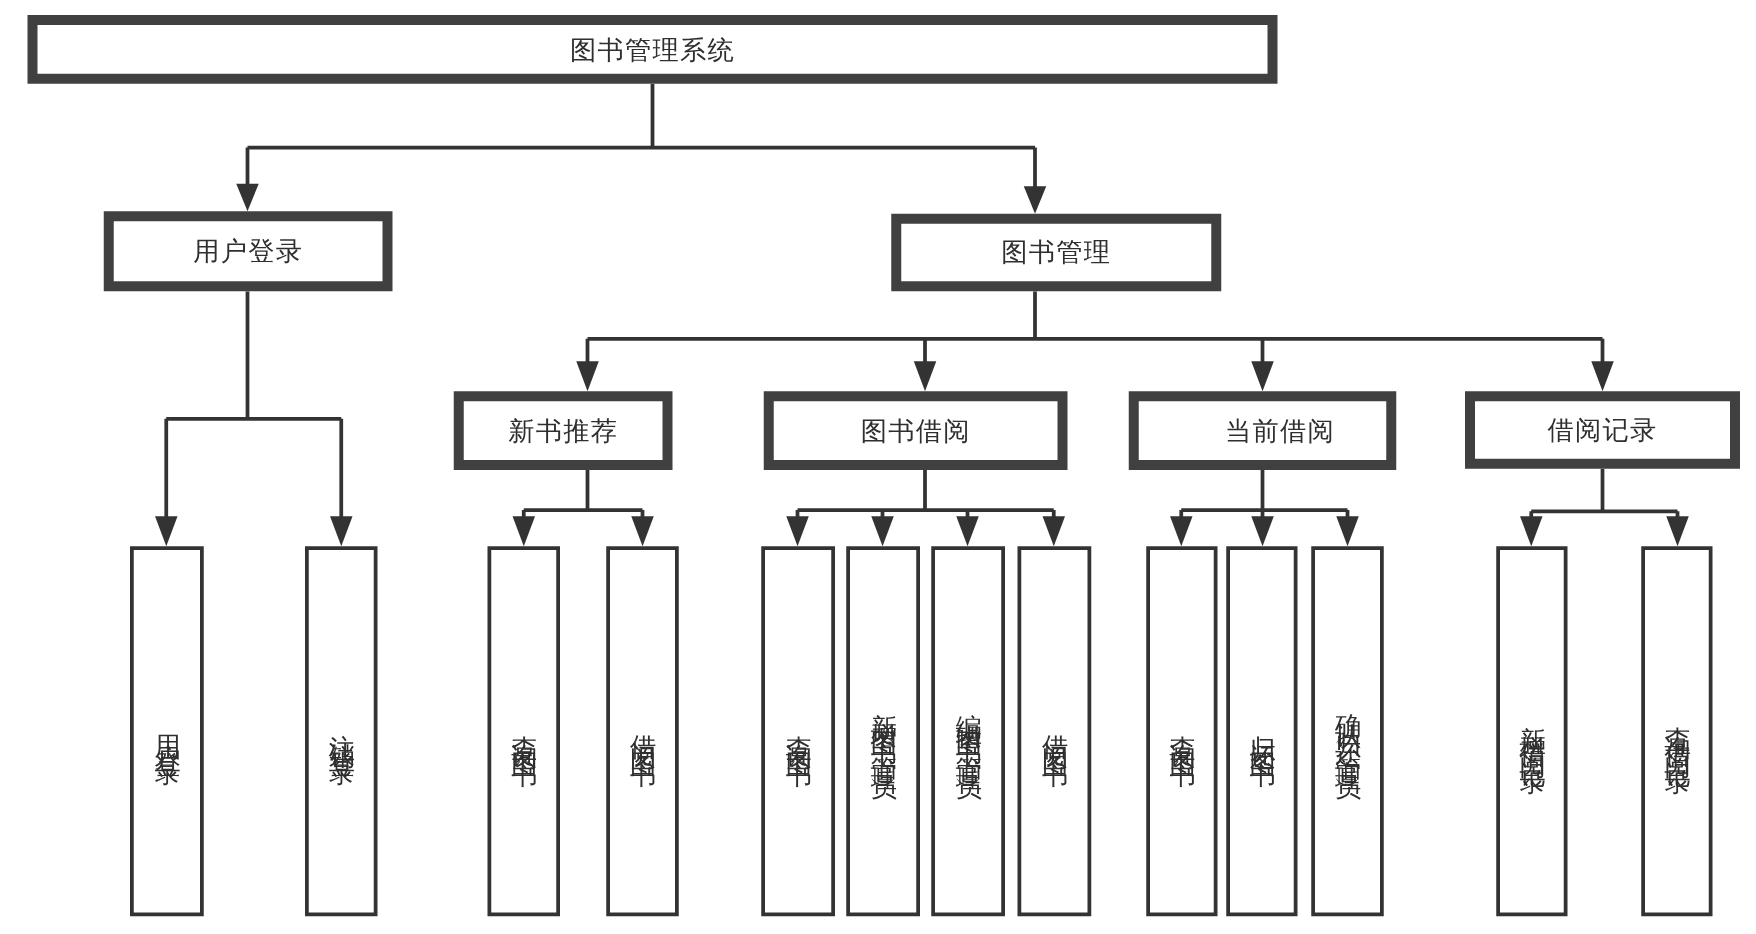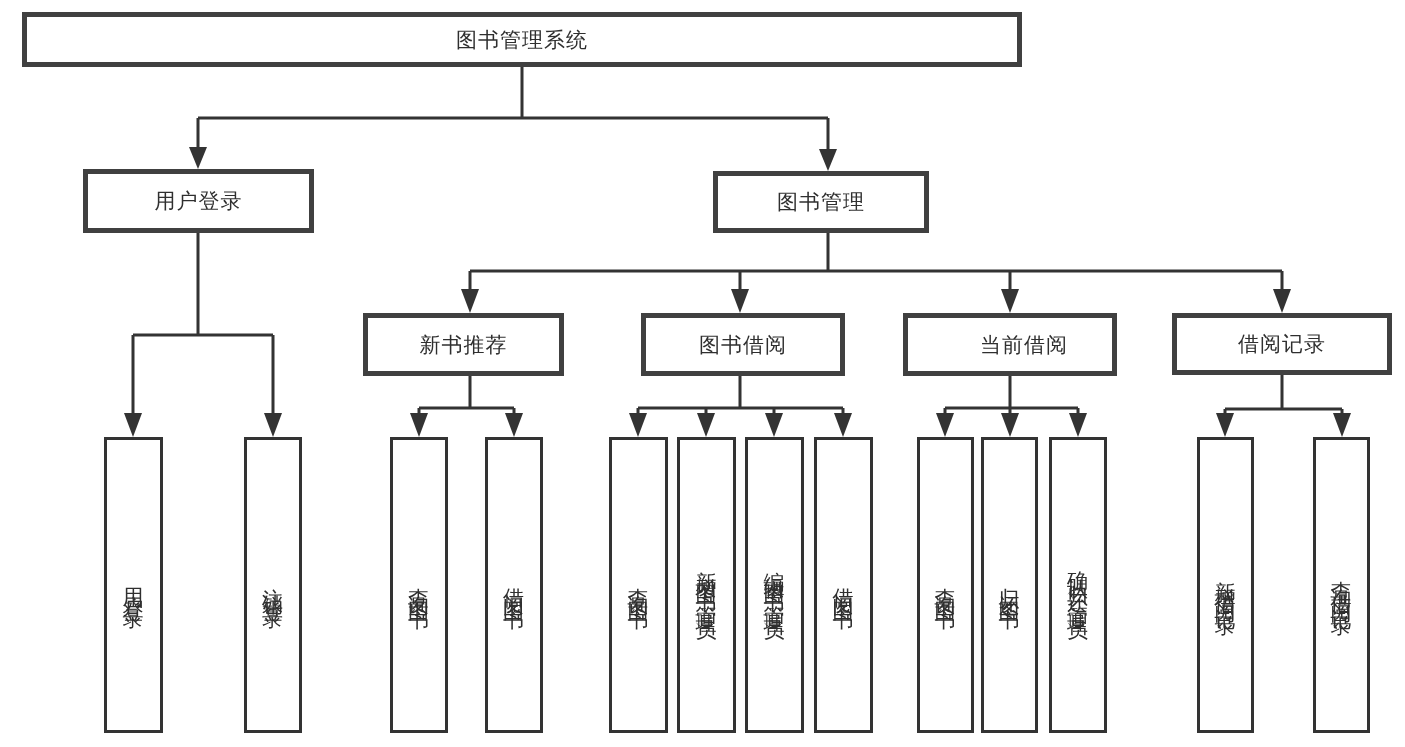--- a/index.html
+++ b/index.html
@@ -8,21 +8,21 @@
     width:1405px;height:747px;
     background:#ffffff;
     overflow:hidden;
     font-family:"Liberation Sans","DejaVu Sans",sans-serif;
     color:#2f2f2f;
   }
   #wires{position:absolute;left:0;top:0;width:1405px;height:747px;}
   .node{
     position:absolute;
     box-sizing:border-box;
-    border:5px solid #404040;
+    border:8px solid #404040;
     background:#ffffff;
     display:flex;align-items:center;justify-content:center;
     font-size:21px;
     letter-spacing:1px;
     z-index:2;
   }
   .leaf{
     position:absolute;
     box-sizing:border-box;
     border:3px solid #333333;
@@ -35,23 +35,23 @@
     writing-mode:vertical-rl;
     text-orientation:mixed;
     font-size:21px;
     line-height:1;
     letter-spacing:7px;
     white-space:nowrap;
   }
   
   .n-root{left:22px;top:12px;width:1000px;height:55px;}
   .n-user-login{left:83px;top:169px;width:231px;height:64px;}
-  .n-book-mgmt{left:713px;top:171px;width:216px;height:62px;}
-  .n-new-books{left:363px;top:313px;width:201px;height:63px;}
-  .n-book-borrow{left:641px;top:313px;width:204px;height:63px;}
+  .n-book-mgmt{left:713px;top:171px;width:264px;height:62px;}
+  .n-new-books{left:363px;top:313px;width:175px;height:63px;}
+  .n-book-borrow{left:611px;top:313px;width:243px;height:63px;}
   .n-current-borrow{left:903px;top:313px;width:214px;height:63px;padding-left:28px;}
   .n-borrow-records{left:1172px;top:313px;width:220px;height:62px;text-align:center;}
   
   .l-user-login{left:104px;width:59px;}
   .l-logout{left:244px;width:58px;}
   .l-nb-query{left:390px;width:58px;}
   .l-nb-borrow{left:485px;width:58px;}
   .l-bb-query{left:609px;width:59px;}
   .l-bb-add{left:677px;width:59px;}
   .l-bb-edit{left:745px;width:59px;}

